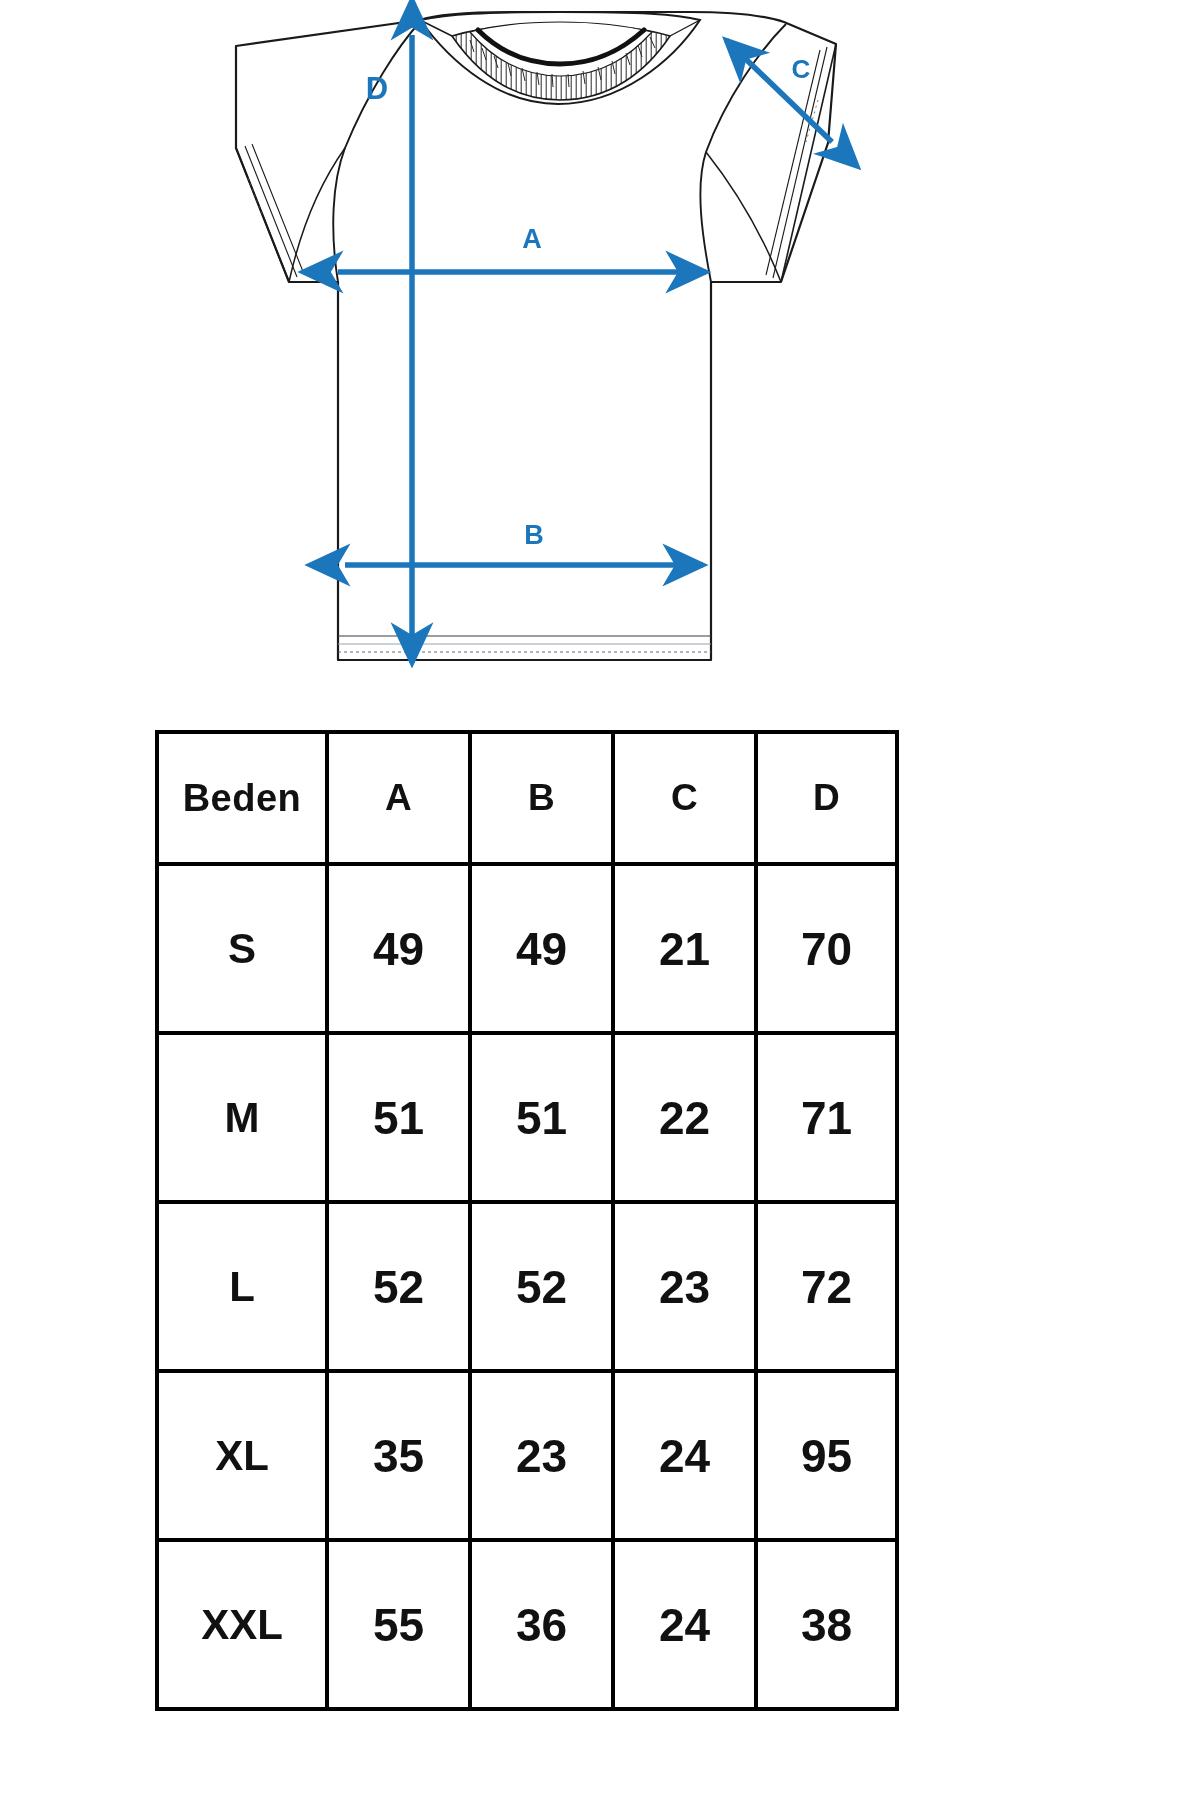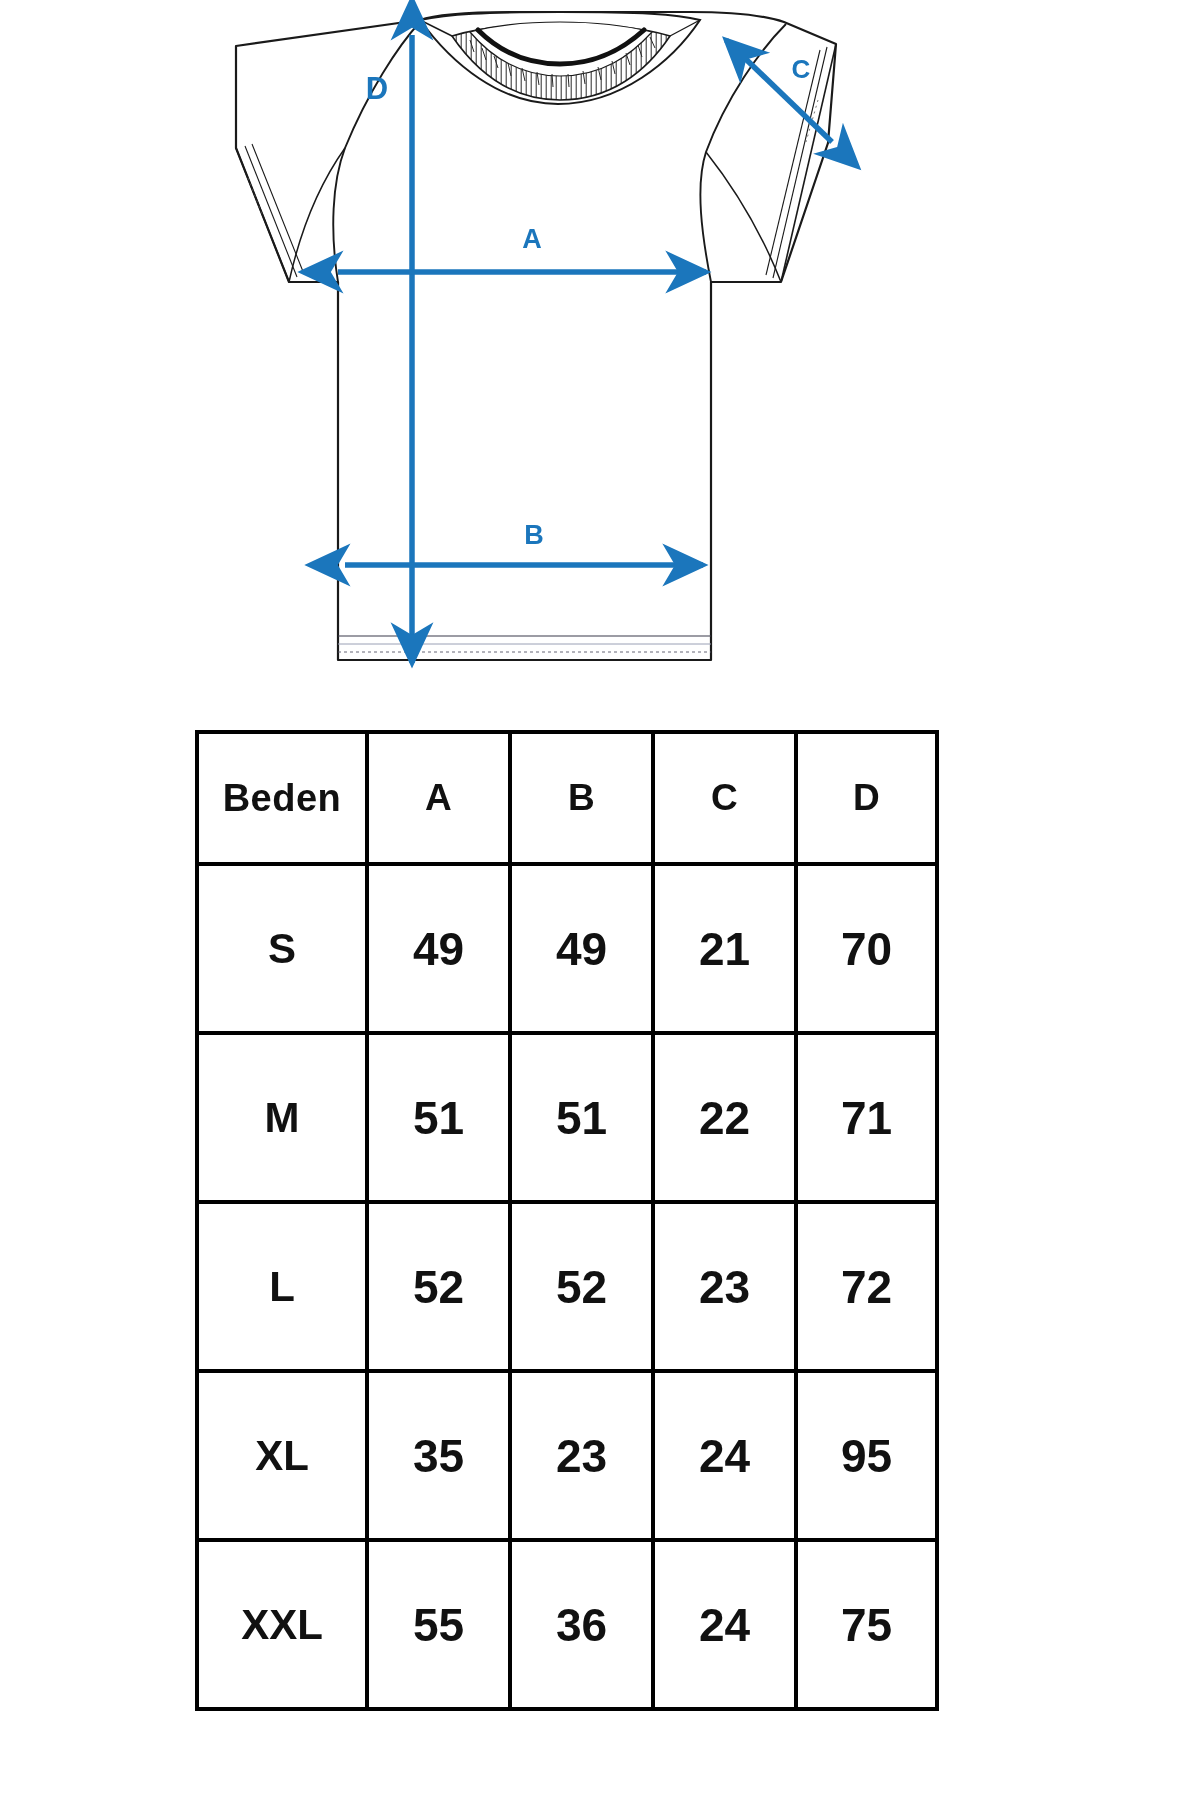--- a/index.html
+++ b/index.html
@@ -44,21 +44,20 @@
     position: absolute;
     left: 155px;
     top: 730px;
     width: 740px;
   }
   table.size-table {
     border-collapse: collapse;
     width: 740px;
     table-layout: fixed;
     background: #ffffff;
-    margin-left: 40px;
   }
   table.size-table td {
     border: 4px solid #000000;
     text-align: center;
     vertical-align: middle;
     color: #111111;
     font-weight: 700;
     padding: 0;
   }
   table.size-table tr { height: 0; }
@@ -262,19 +261,19 @@
           <td class="body-cell">23</td>
           <td class="body-cell">24</td>
           <td class="body-cell">95</td>
         </tr>
 
         <tr>
           <td class="body-cell size-label">XXL</td>
           <td class="body-cell">55</td>
           <td class="body-cell">36</td>
           <td class="body-cell">24</td>
-          <td class="body-cell">75</td>
+          <td class="body-cell">38</td>
         </tr>
       </tbody>
     </table>
   </div>
 
 </div>
 
 </body></html>

